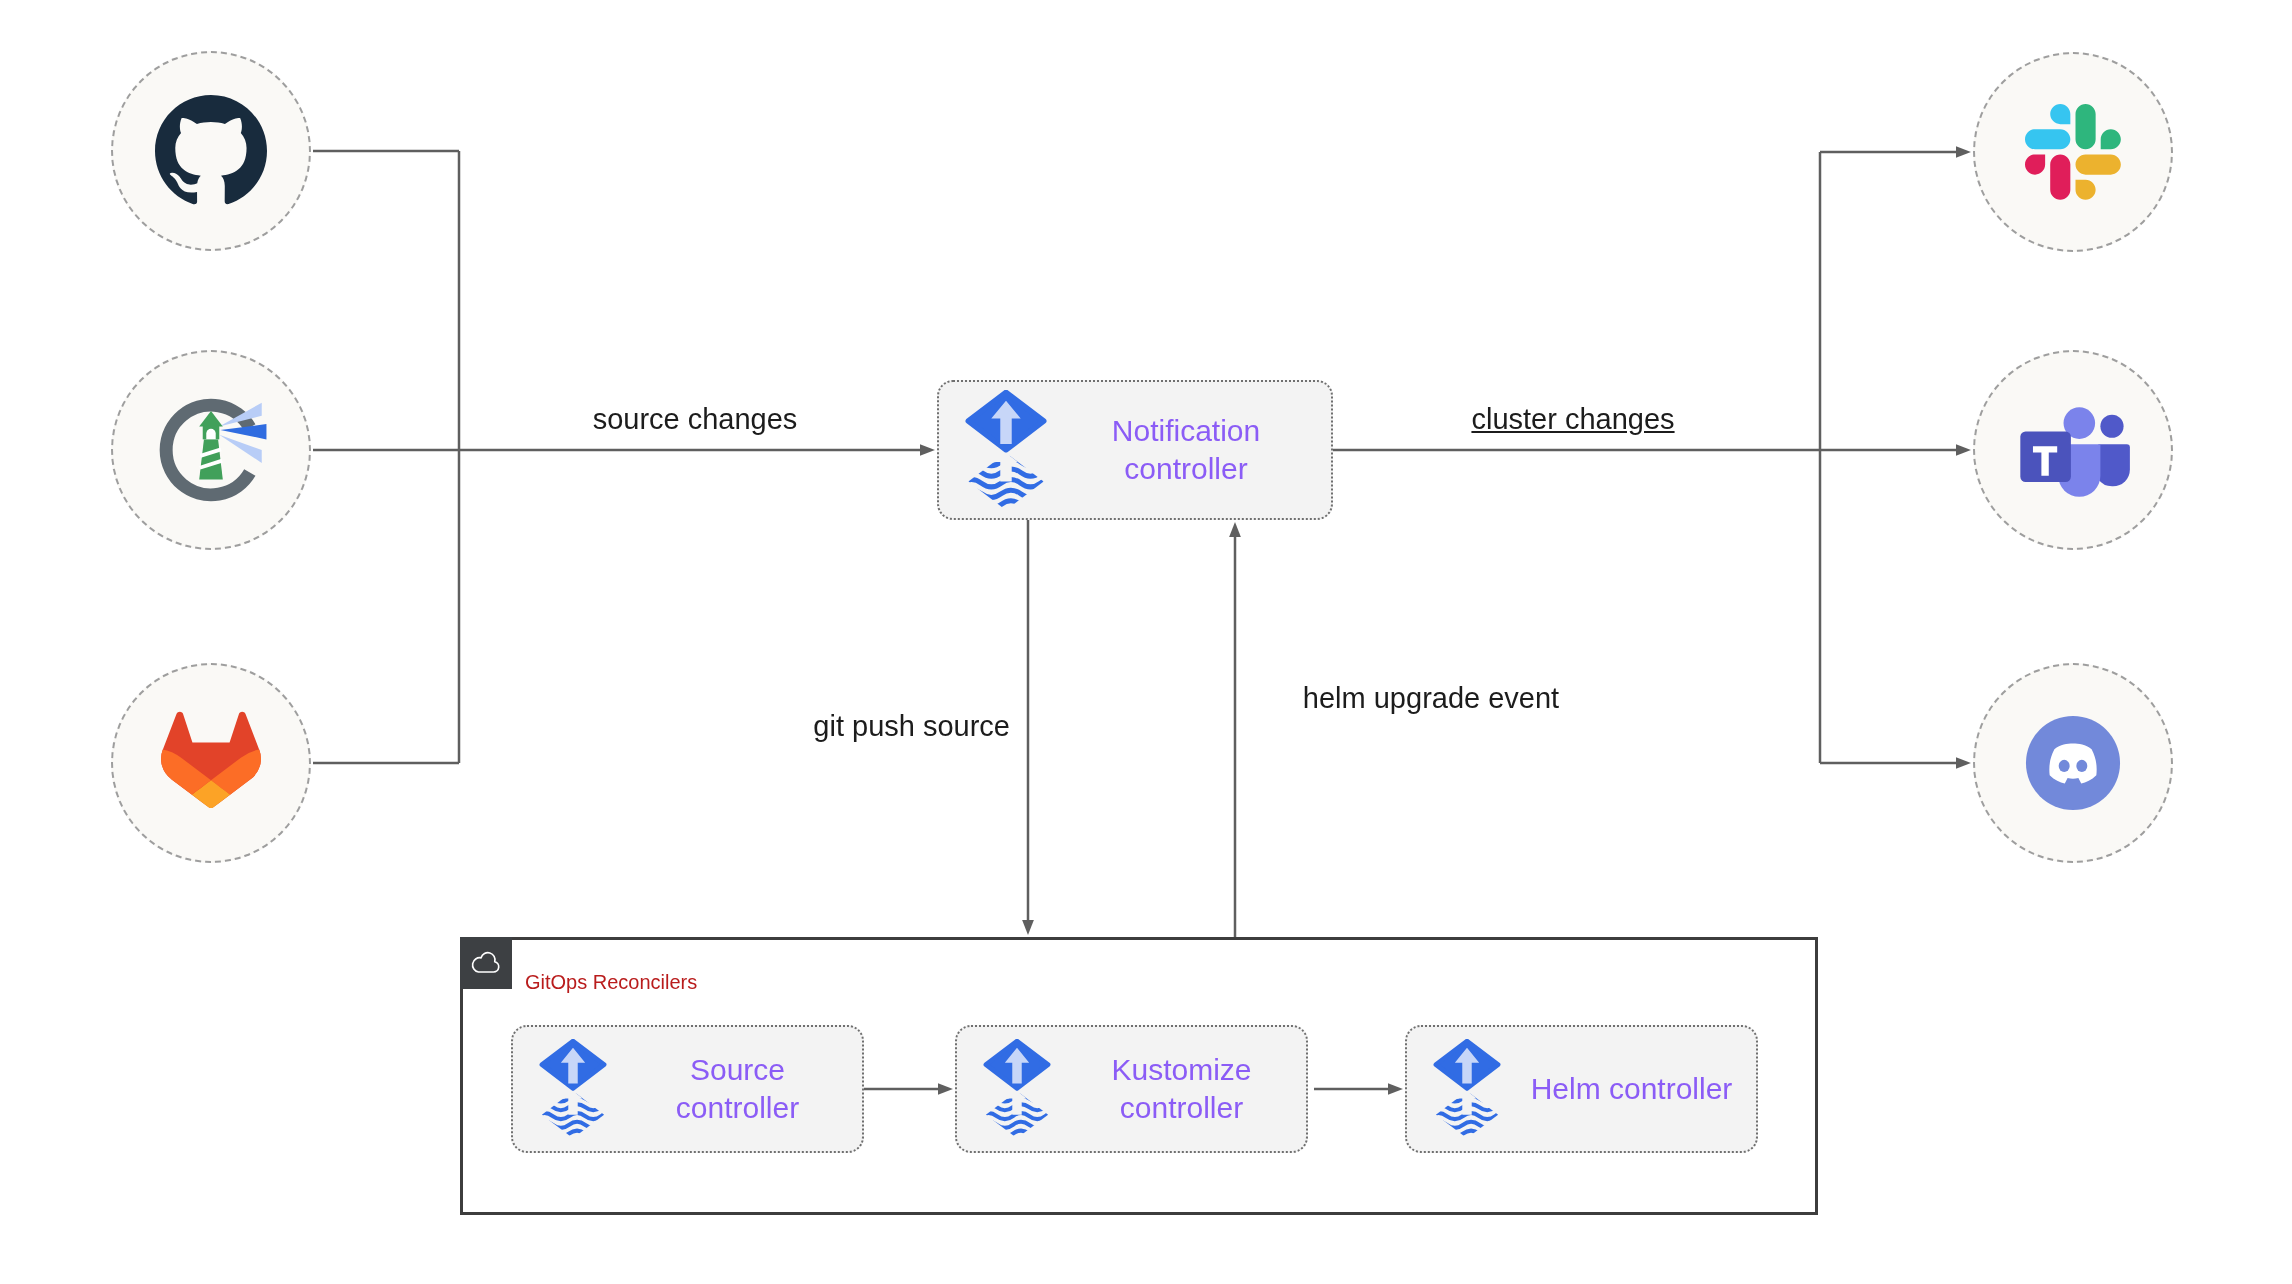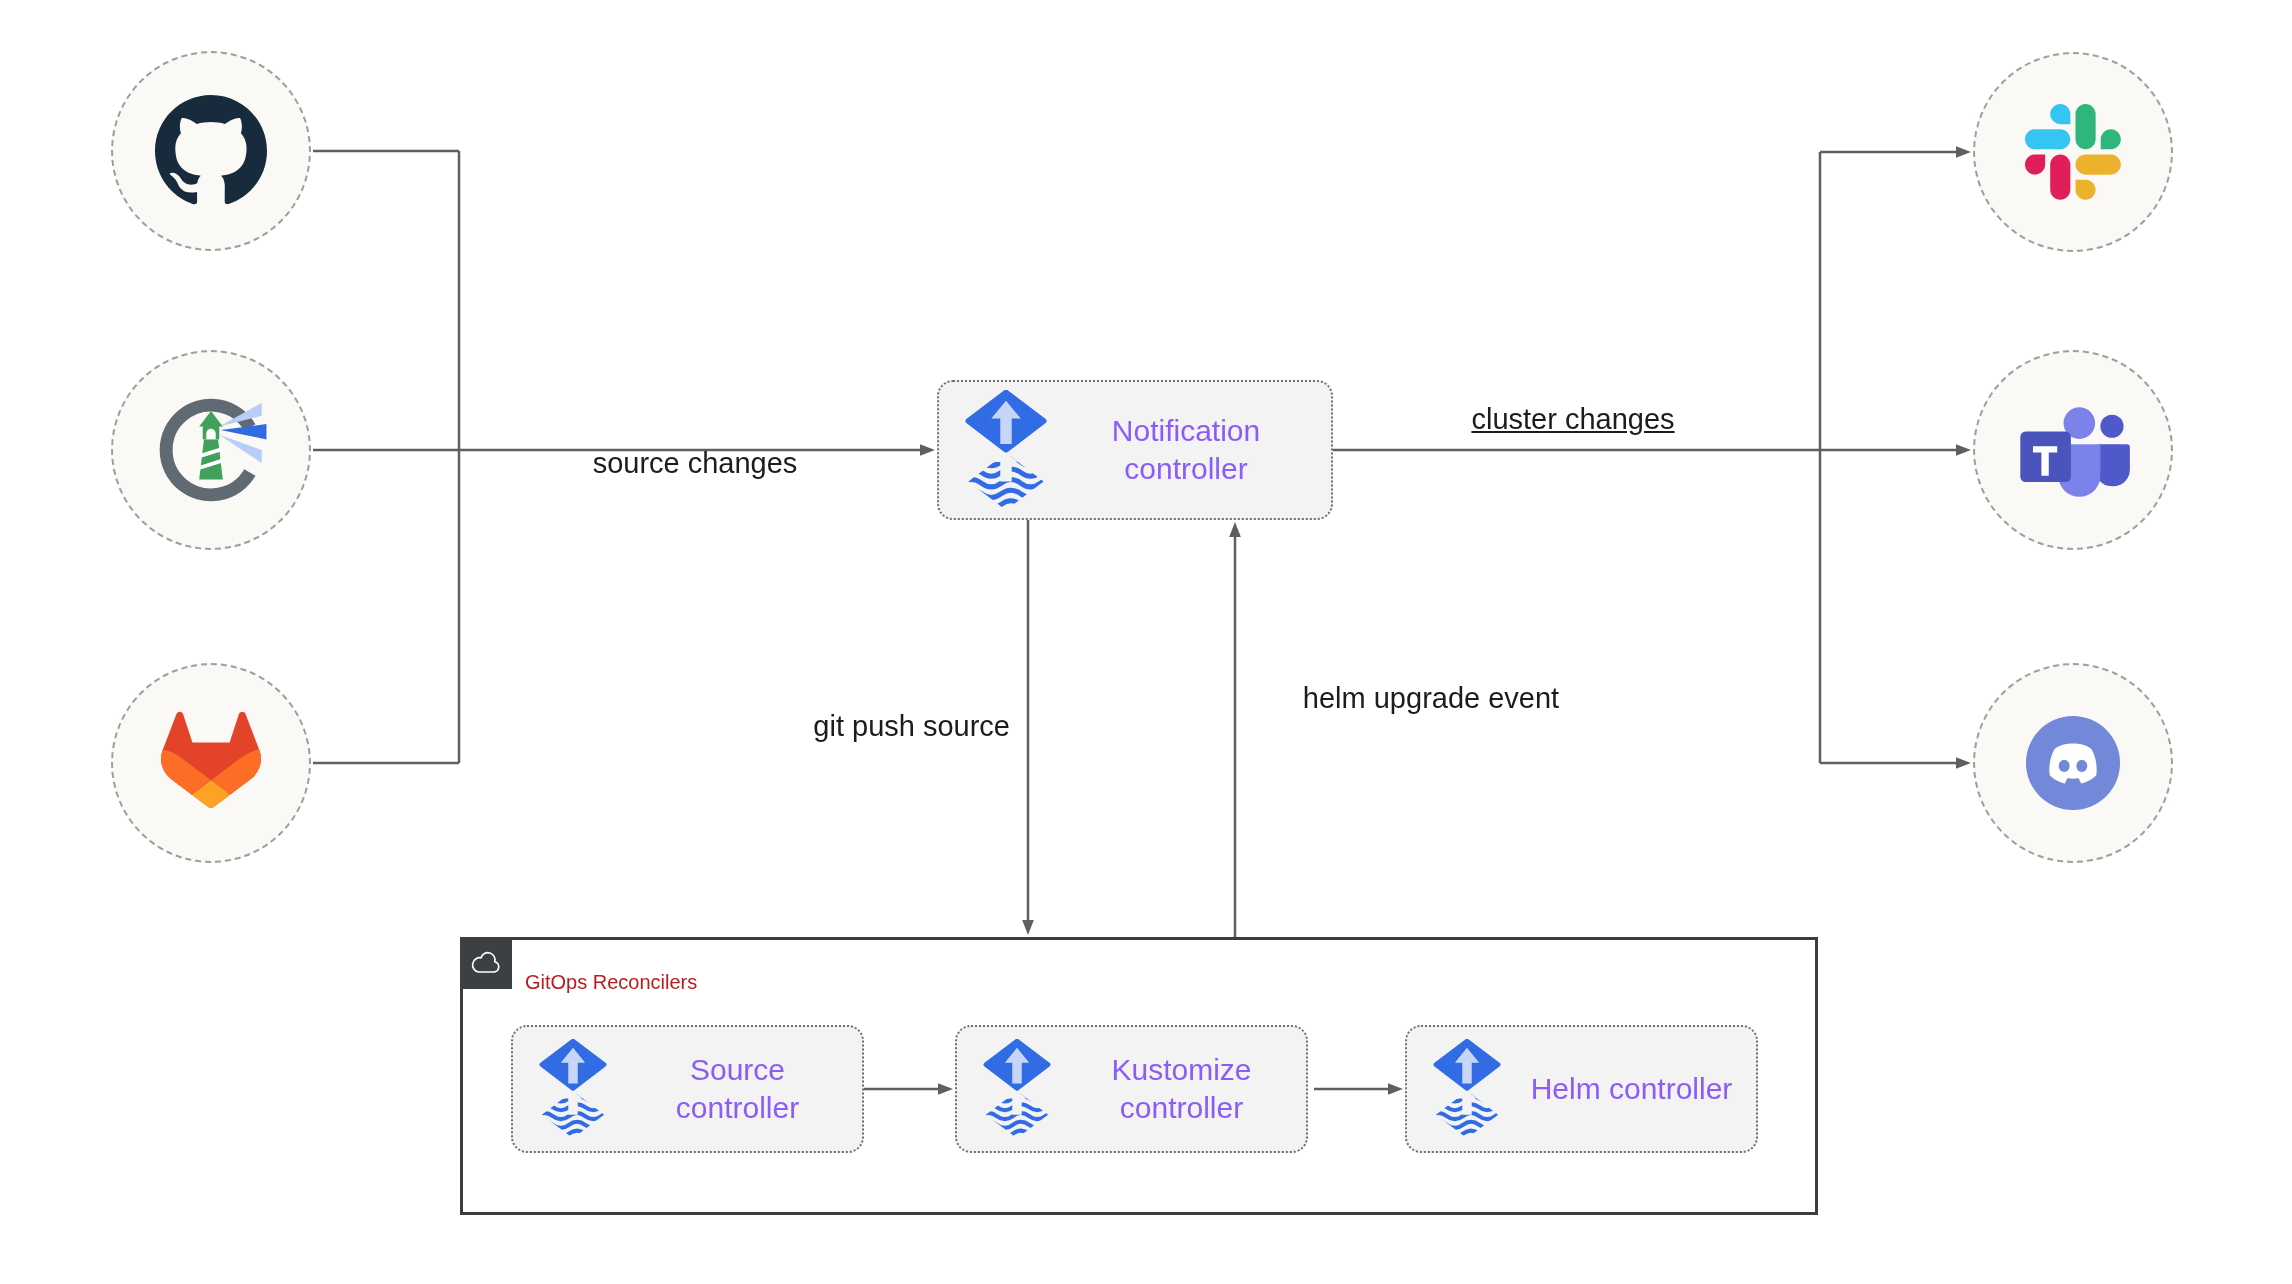--- a/index.html
+++ b/index.html
@@ -20,21 +20,21 @@
     border:2px dotted #6f6f6f; border-radius:16px;
     display:flex; align-items:center;
   }
   .node-label {
     font-size:30px; line-height:1.27; color:#8b5cf6; text-align:center;
   }
   .notif-node { left:937px; top:380px; width:396px; height:140px; padding-left:26px; gap:28px; }
   .notif-node .node-label { width:222px; }
 
   .edge-label { position:absolute; font-size:29px; color:#1c1c1c; }
-  .el-source  { left:545px;  top:403px; width:300px; text-align:center;margin-top:44px; }
+  .el-source  { left:545px;  top:403px; width:300px; text-align:center; }
   .el-cluster { left:1420px; top:403px; width:306px; text-align:center;text-decoration:underline; }
   .el-gitpush { left:748px;  top:710px; width:262px; text-align:right; }
   .el-helmupg { left:1266px; top:682px; width:330px; text-align:center; }
 
   .group-box {
     position:absolute; left:460px; top:937px; width:1358px; height:278px;
     box-sizing:border-box; border:3px solid #3d3d3d; background:transparent;
   }
   .group-badge {
     position:absolute; left:-3px; top:-3px; width:52px; height:52px;

